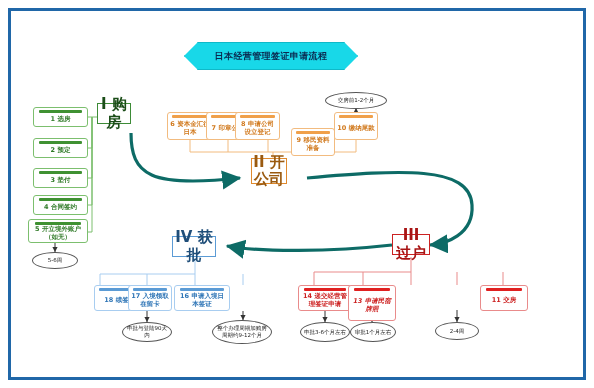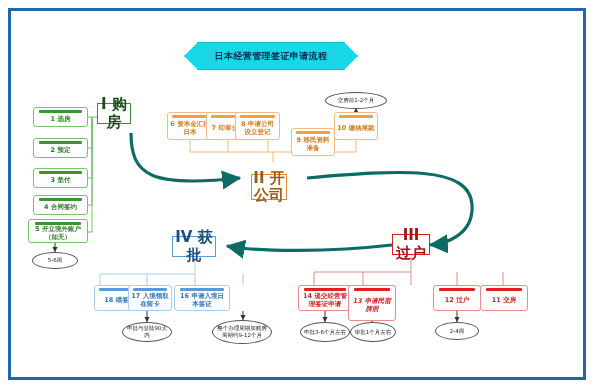--- a/index.html
+++ b/index.html
@@ -127,21 +127,21 @@
     <g stroke="#333" stroke-width="1" fill="none">
       <path d="M147,311 L147,322" marker-end="url(#arrowBlack)"></path>
       <path d="M243,311 L243,320" marker-end="url(#arrowBlack)"></path>
     </g>
   </svg>
 
   <div class="title-hex">日本经营管理签证申请流程</div>
 
   <div class="node stage stage-green" style="left:97px;top:103px;width:34px;height:21px;">I 购房</div>
 
-  <div class="node stage stage-orange" style="left:251px;top:174px;width:36px;height:26px;">II 开公司</div>
+  <div class="node stage stage-orange" style="left:251px;top:158px;width:36px;height:26px;">II 开公司</div>
 
   <div class="node stage stage-red" style="left:392px;top:234px;width:38px;height:21px;">III 过户</div>
 
   <div class="node stage stage-blue" style="left:172px;top:236px;width:44px;height:21px;">IV 获批</div>
 
   <div class="node step g-step" style="left:33px;top:107px;width:55px;height:20px;">
     <i class="bar"></i>
     <span class="lbl">1 选房</span>
   </div>
   <div class="node step g-step" style="left:33px;top:138px;width:55px;height:20px;">
@@ -184,24 +184,20 @@
   </div>
   <div class="oval" style="left:325px;top:92px;width:62px;height:17px;">交房前1-2个月</div>
 
   <div class="node step r-step" style="left:298px;top:285px;width:54px;height:26px;">
     <i class="bar"></i>
     <span class="lbl">14 递交经营管理签证申请</span>
   </div>
   <div class="node step r-step" style="left:348px;top:285px;width:48px;height:36px;font-style:italic;">
     <i class="bar"></i>
     <span class="lbl">13 申请民宿牌照</span>
-  </div>
-  <div class="node step r-step" style="left:433px;top:285px;width:48px;height:26px;">
-    <i class="bar"></i>
-    <span class="lbl">12 过户</span>
   </div>
   <div class="node step r-step" style="left:480px;top:285px;width:48px;height:26px;">
     <i class="bar"></i>
     <span class="lbl">11 交房</span>
   </div>
   <div class="oval" style="left:300px;top:322px;width:50px;height:20px;">申批3-6个月左右</div>
   <div class="oval" style="left:350px;top:322px;width:46px;height:20px;">审批1个月左右</div>
   <div class="oval" style="left:435px;top:322px;width:44px;height:18px;">2-4周</div>
 
   <div class="node step b-step" style="left:94px;top:285px;width:45px;height:26px;">

